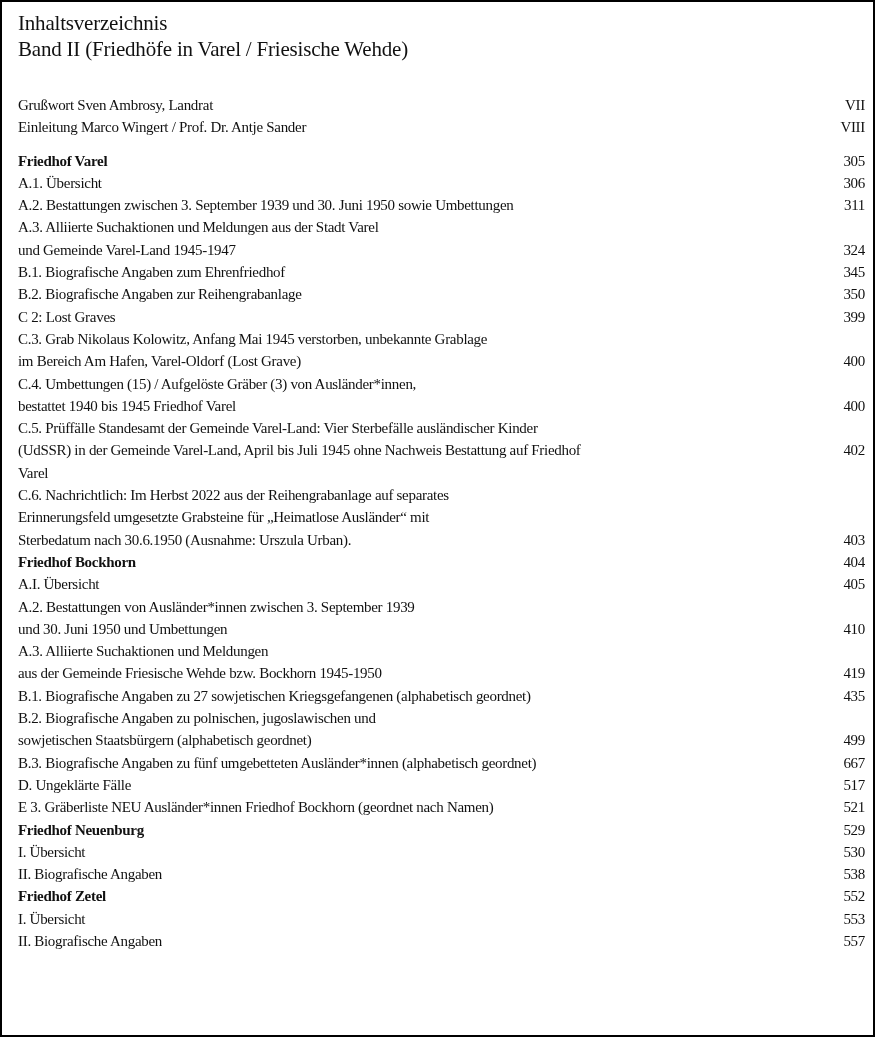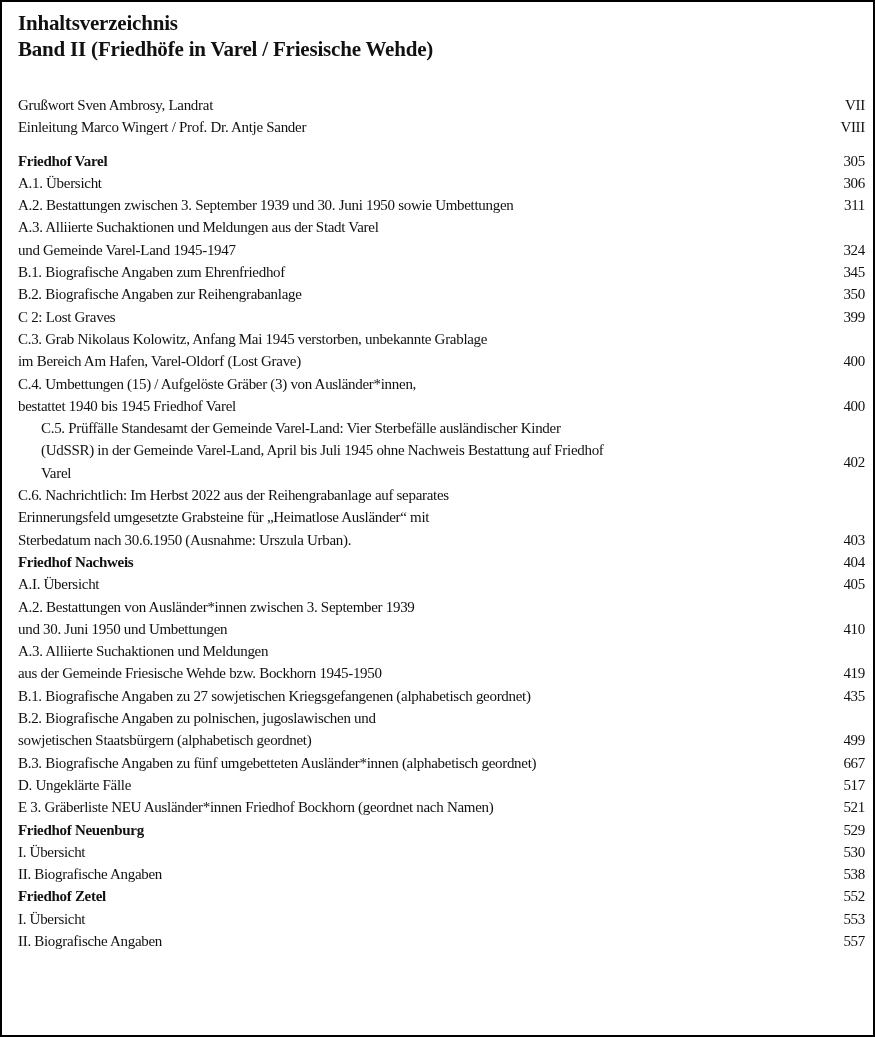--- a/index.html
+++ b/index.html
@@ -7,21 +7,21 @@
   .page {
     position: absolute; left: 0; top: 0;
     width: 871px; height: 1033px;
     border: 2px solid #000;
     background: #fff;
     font-family: "Liberation Serif", "DejaVu Serif", serif;
     color: #111;
   }
   .title {
     position: absolute; left: 16px; top: 8px;
-    font-weight: bold; font-size: 21px; line-height: 26px;
+    font-weight: normal; font-size: 21px; line-height: 26px;
     letter-spacing: -0.2px;
   }
   .toc {
     position: absolute; left: 16px; right: 8px; top: 92px;
     font-size: 15px; line-height: 22.3px;
     letter-spacing: -0.3px;
   }
   .row { display: flex; justify-content: space-between; align-items: flex-end; }
   .row .label { flex: 1; padding-right: 20px; white-space: pre-line; }
   .row .page-no { width: 40px; text-align: right; }
@@ -78,34 +78,34 @@
       <div class="row">
         <span class="label">C.3. Grab Nikolaus Kolowitz, Anfang Mai 1945 verstorben, unbekannte Grablage
 im Bereich Am Hafen, Varel-Oldorf (Lost Grave)</span>
         <span class="page-no">400</span>
       </div>
       <div class="row">
         <span class="label">C.4. Umbettungen (15) / Aufgelöste Gräber (3) von Ausländer*innen,
 bestattet 1940 bis 1945 Friedhof Varel</span>
         <span class="page-no">400</span>
       </div>
-      <div class="row" style="align-items: center; margin-left: 23px;">
+      <div class="row" style="align-items: flex-start;">
         <span class="label">C.5. Prüffälle Standesamt der Gemeinde Varel-Land: Vier Sterbefälle ausländischer Kinder
 (UdSSR) in der Gemeinde Varel-Land, April bis Juli 1945 ohne Nachweis Bestattung auf Friedhof
 Varel</span>
         <span class="page-no" style="padding-top: 22.3px;">402</span>
       </div>
       <div class="row">
         <span class="label">C.6. Nachrichtlich: Im Herbst 2022 aus der Reihengrabanlage auf separates
 Erinnerungsfeld umgesetzte Grabsteine für „Heimatlose Ausländer“ mit
 Sterbedatum nach 30.6.1950 (Ausnahme: Urszula Urban).</span>
         <span class="page-no">403</span>
       </div>
       <div class="row heading">
-        <span class="label">Friedhof Nachweis</span>
+        <span class="label">Friedhof Bockhorn</span>
         <span class="page-no">404</span>
       </div>
       <div class="row">
         <span class="label">A.I. Übersicht</span>
         <span class="page-no">405</span>
       </div>
       <div class="row">
         <span class="label">A.2. Bestattungen von Ausländer*innen zwischen 3. September 1939
 und 30. Juni 1950 und Umbettungen</span>
         <span class="page-no">410</span>

